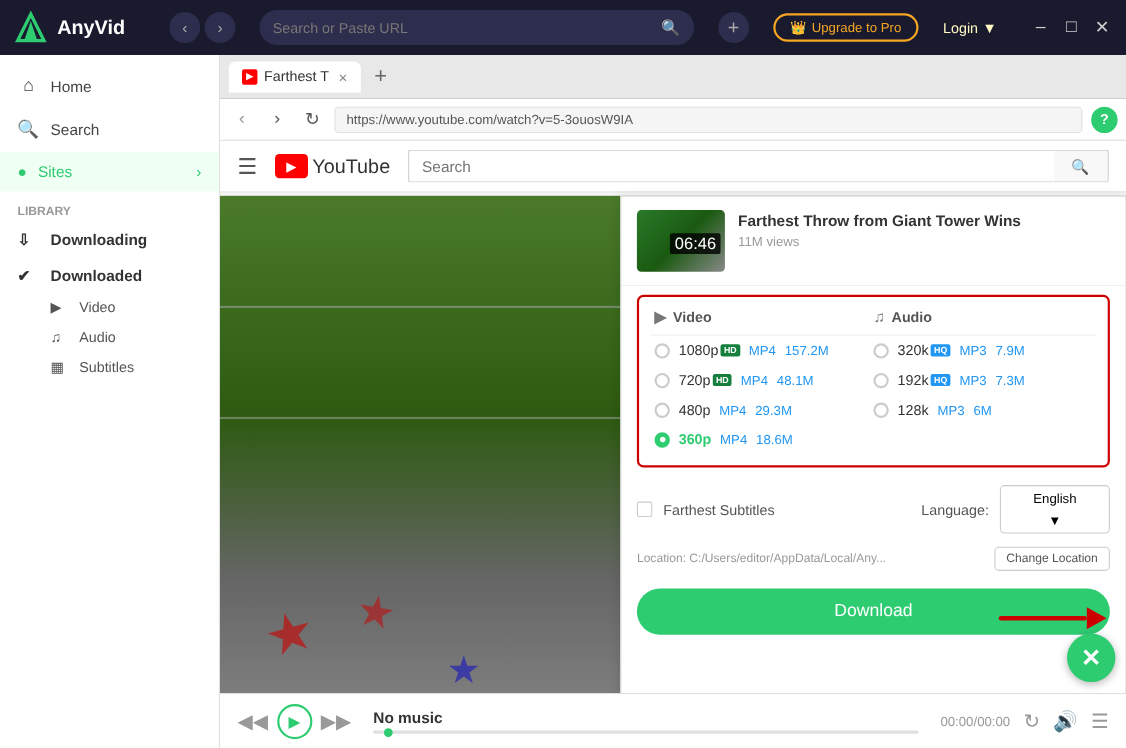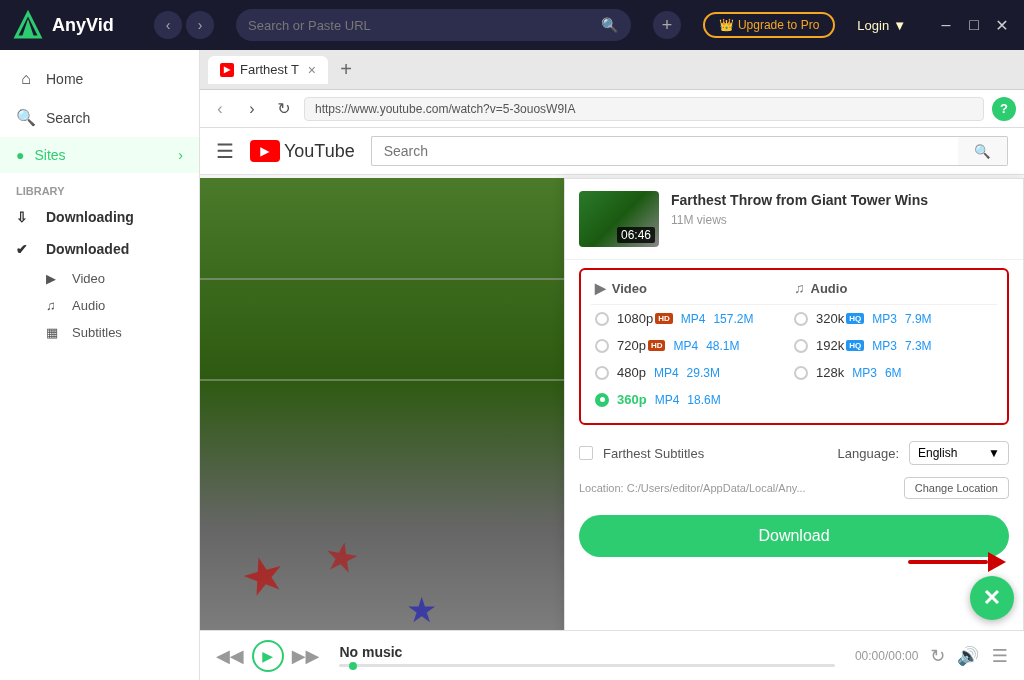--- a/index.html
+++ b/index.html
@@ -73,48 +73,48 @@
 
     
     .video-bg { position: absolute; top: 50px; left: 0; right: 0; bottom: 0; }
     .racing-bg { width: 100%; height: 100%; background: linear-gradient(180deg, #4a7a2a 0%, #2d5a10 40%, #666 70%, #888 100%); position: relative; overflow: hidden; }
 
     
     .download-panel { position: absolute; top: 50px; right: 0; width: 460px; background: white; border: 1px solid #e0e0e0; box-shadow: -2px 0 10px rgba(0,0,0,0.1); display: flex; flex-direction: column; bottom: 0; overflow-y: auto; }
     .panel-header { display: flex; align-items: flex-start; padding: 12px 14px; gap: 12px; border-bottom: 1px solid #f0f0f0; }
     .thumb-container { position: relative; min-width: 80px; }
     .thumb { width: 80px; height: 56px; background: linear-gradient(135deg, #2a7a2a, #1a5a10, #888); border-radius: 4px; overflow: hidden; }
-    .thumb-time { position: absolute; bottom: 4px; right: 4px; background: rgba(0,0,0,0.8); color: white; font-size: 12px; padding: 1px 4px; border-radius: 2px; }
+    .thumb-time { position: absolute; bottom: 16px; right: 4px; background: rgba(0,0,0,0.8); color: white; font-size: 15px; padding: 1px 4px; border-radius: 2px; }
     .video-info { flex: 1; }
     .video-title { font-size: 14px; font-weight: 600; color: #333; line-height: 1.3; margin-bottom: 4px; }
     .video-views { font-size: 12px; color: #999; }
 
     
     .quality-box { border: 2px solid #cc0000; margin: 8px 14px; border-radius: 6px; padding: 10px; }
     .quality-headers { display: flex; padding: 0 4px 8px; border-bottom: 1px solid #f0f0f0; }
     .quality-col-header { flex: 1; display: flex; align-items: center; gap: 6px; font-size: 13px; font-weight: 600; color: #555; }
     .col-icon { font-size: 14px; color: #777; }
     .quality-row { display: flex; align-items: center; padding: 6px 4px; }
     .quality-left { flex: 1; display: flex; align-items: center; gap: 8px; }
     .quality-right { flex: 1; display: flex; align-items: center; gap: 8px; }
     .radio-btn { width: 14px; height: 14px; border-radius: 50%; border: 2px solid #ccc; display: flex; align-items: center; justify-content: center; flex-shrink: 0; }
     .radio-btn.selected { border-color: #2ecc71; background: #2ecc71; }
     .radio-btn.selected::after { content: ''; width: 5px; height: 5px; background: white; border-radius: 50%; }
     .quality-label { font-size: 13px; color: #333; display: flex; align-items: center; gap: 2px; }
-    .hd-badge { background: #c2410c; color: white; font-size: 8px; padding: 1px 3px; border-radius: 2px; font-weight: bold; vertical-align: super; }
+    .hd-badge { background: #15803d; color: white; font-size: 8px; padding: 1px 3px; border-radius: 2px; font-weight: bold; vertical-align: super; }
     .hq-badge { background: #2196F3; color: white; font-size: 8px; padding: 1px 3px; border-radius: 2px; font-weight: bold; vertical-align: super; }
     .format-label { font-size: 12px; color: #2196F3; }
     .size-label { font-size: 12px; color: #2196F3; }
 
     
     .subtitles-row { display: flex; align-items: center; gap: 10px; padding: 8px 14px; }
     .sub-checkbox { width: 14px; height: 14px; border: 1px solid #ccc; border-radius: 2px; flex-shrink: 0; }
     .sub-label { font-size: 13px; color: #555; }
     .lang-label { font-size: 13px; color: #555; margin-left: auto; }
-    .lang-select { border: 1px solid #ccc; border-radius: 4px; padding: 4px 8px; font-size: 12px; display: flex; align-items: center; gap: 6px; cursor: pointer; min-width: 100px; justify-content: space-between; }
+    .lang-select { border: 1px solid #ccc; border-radius: 4px; padding: 4px 8px; font-size: 12px; display: flex; align-items: center; gap: 6px; cursor: pointer; min-width: 100px; justify-content: space-between; flex-direction: column; }
 
     
     .location-row { display: flex; align-items: center; padding: 4px 14px 8px; }
     .location-text { font-size: 11px; color: #999; flex: 1; overflow: hidden; text-overflow: ellipsis; white-space: nowrap; }
     .change-btn { border: 1px solid #ccc; background: white; border-radius: 4px; padding: 4px 10px; font-size: 11px; cursor: pointer; color: #555; white-space: nowrap; }
 
     
     .download-btn-row { padding: 8px 14px 12px; }
     .download-btn { width: 100%; background: #2ecc71; border: none; border-radius: 24px; color: white; font-size: 16px; font-weight: 400; padding: 12px; cursor: pointer; }
 

